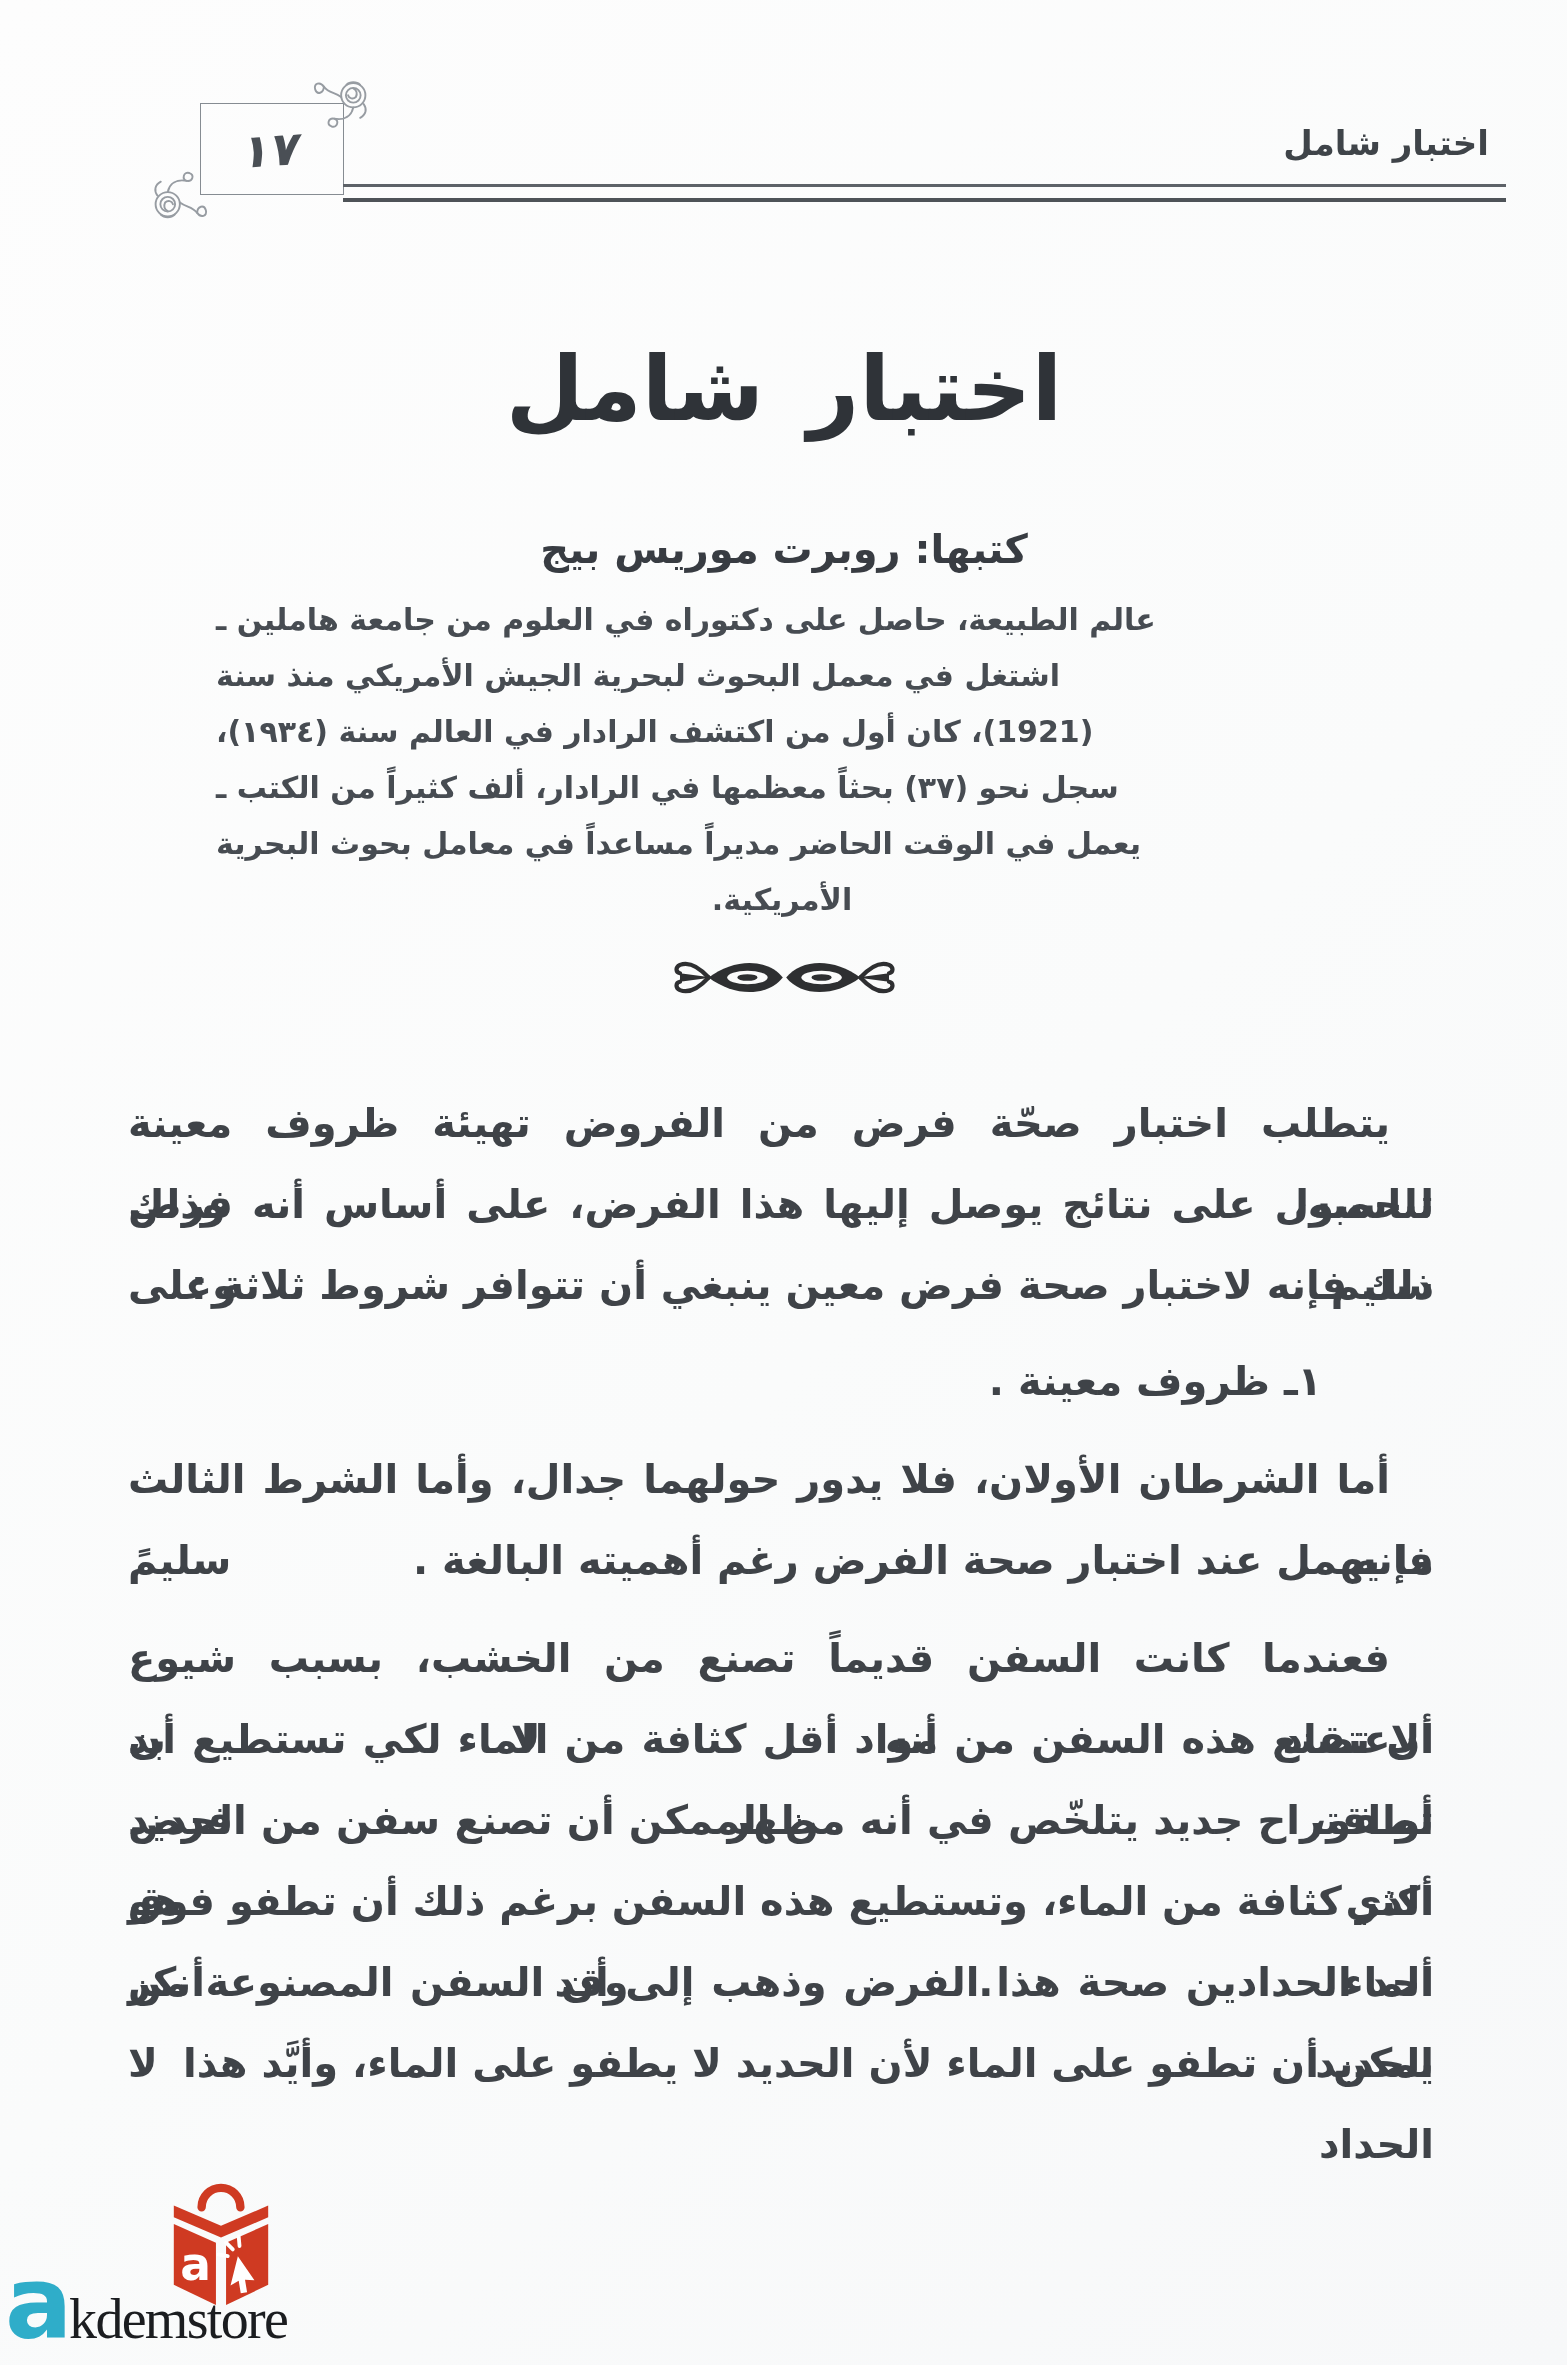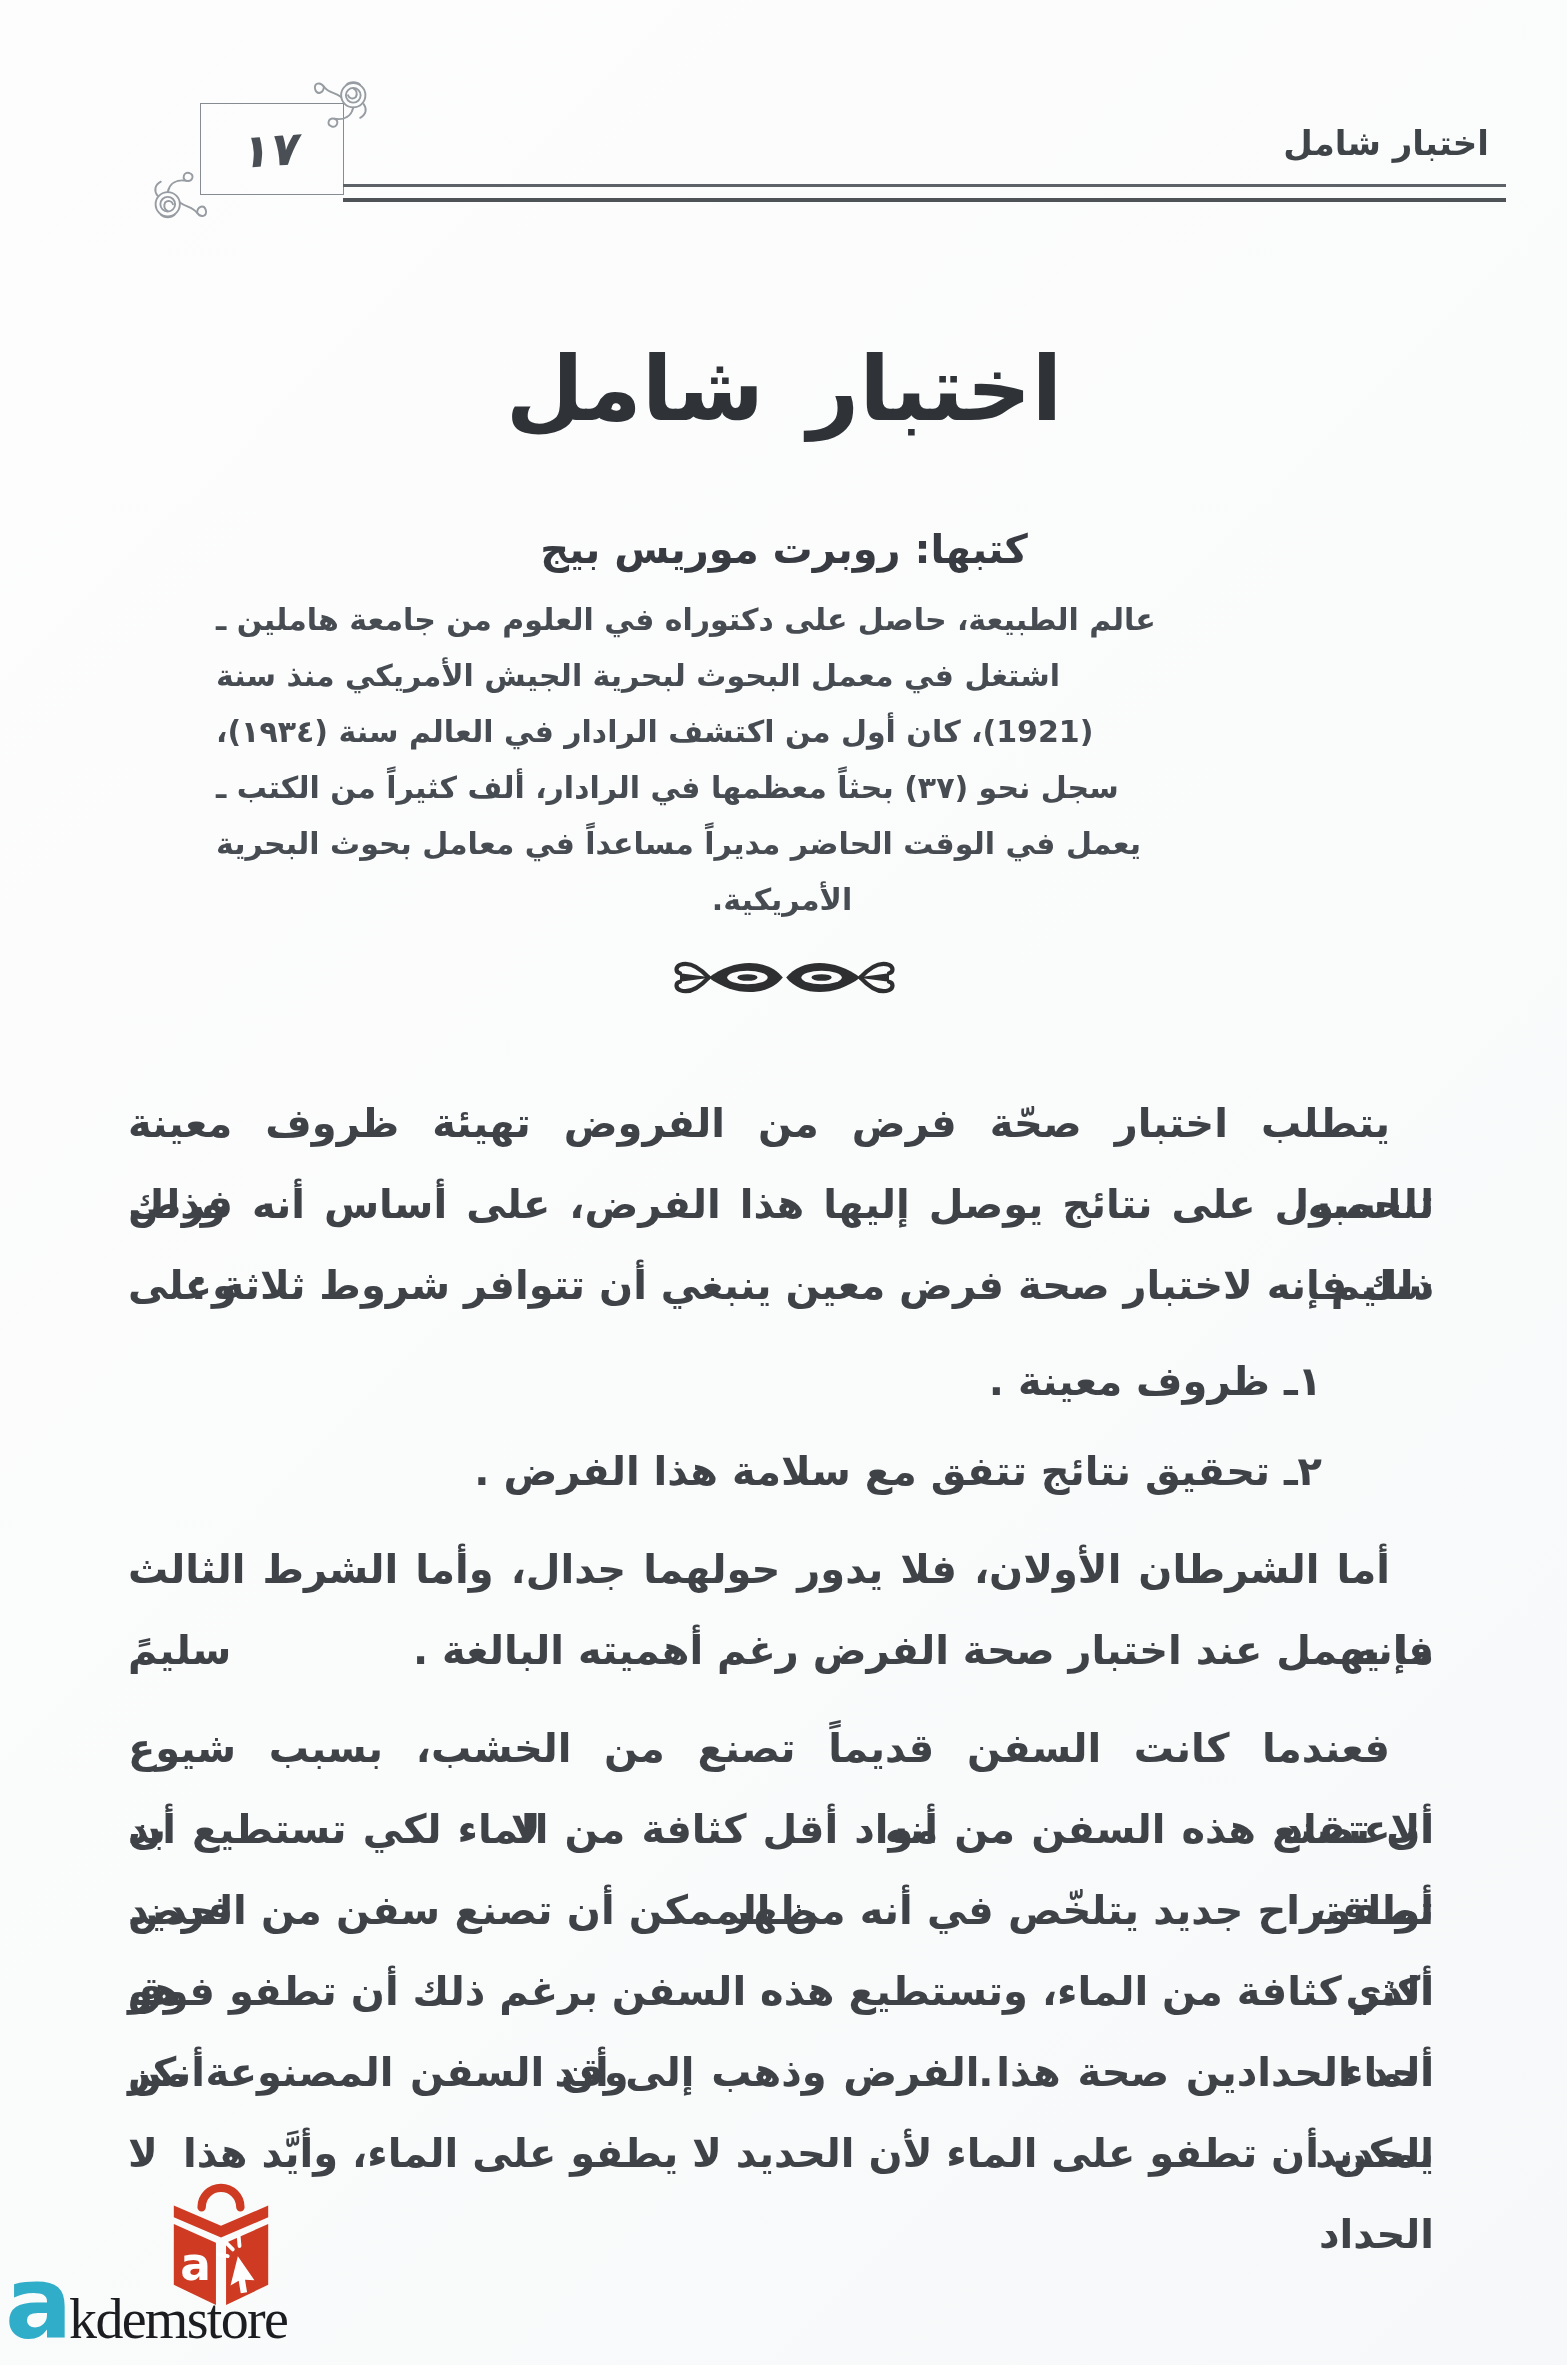--- a/index.html
+++ b/index.html
@@ -167,21 +167,20 @@
       </g>
     </svg>
   </div>
 
   <section class="body-text">
     <div class="bl just ind">يتطلب اختبار صحّة فرض من الفروض تهيئة ظروف معينة تناسبه، وذلك</div>
     <div class="bl just">للحصول على نتائج يوصل إليها هذا الفرض، على أساس أنه فرض سليم وعلى</div>
     <div class="bl">ذلك فإنه لاختبار صحة فرض معين ينبغي أن تتوافر شروط ثلاثة :</div>
 
     <div class="bl li gap">١ـ ظروف معينة .</div>
-    <div class="bl li igap">٢ـ تحقيق نتائج تتفق مع سلامة هذا الفرض .</div>
 
     <div class="bl just ind pgap">أما الشرطان الأولان، فلا يدور حولهما جدال، وأما الشرط الثالث فإنه سليمً</div>
     <div class="bl">ما يهمل عند اختبار صحة الفرض رغم أهميته البالغة .</div>
 
     <div class="bl just ind pgap">فعندما كانت السفن قديماً تصنع من الخشب، بسبب شيوع الاعتقاد أنه لا بد</div>
     <div class="bl just">أن تصنع هذه السفن من مواد أقل كثافة من الماء لكي تستطيع أن تطفو، ظهر فرض</div>
     <div class="bl just">أو اقتراح جديد يتلخّص في أنه من الممكن أن تصنع سفن من الحديد الذي هو</div>
     <div class="bl just">أكثر كثافة من الماء، وتستطيع هذه السفن برغم ذلك أن تطفو فوق الماء . وقد أنكر</div>
     <div class="bl just">أحد الحدادين صحة هذا الفرض وذهب إلى أن السفن المصنوعة من الحديد لا</div>
     <div class="bl">يمكن أن تطفو على الماء لأن الحديد لا يطفو على الماء، وأيَّد هذا الحداد</div>

